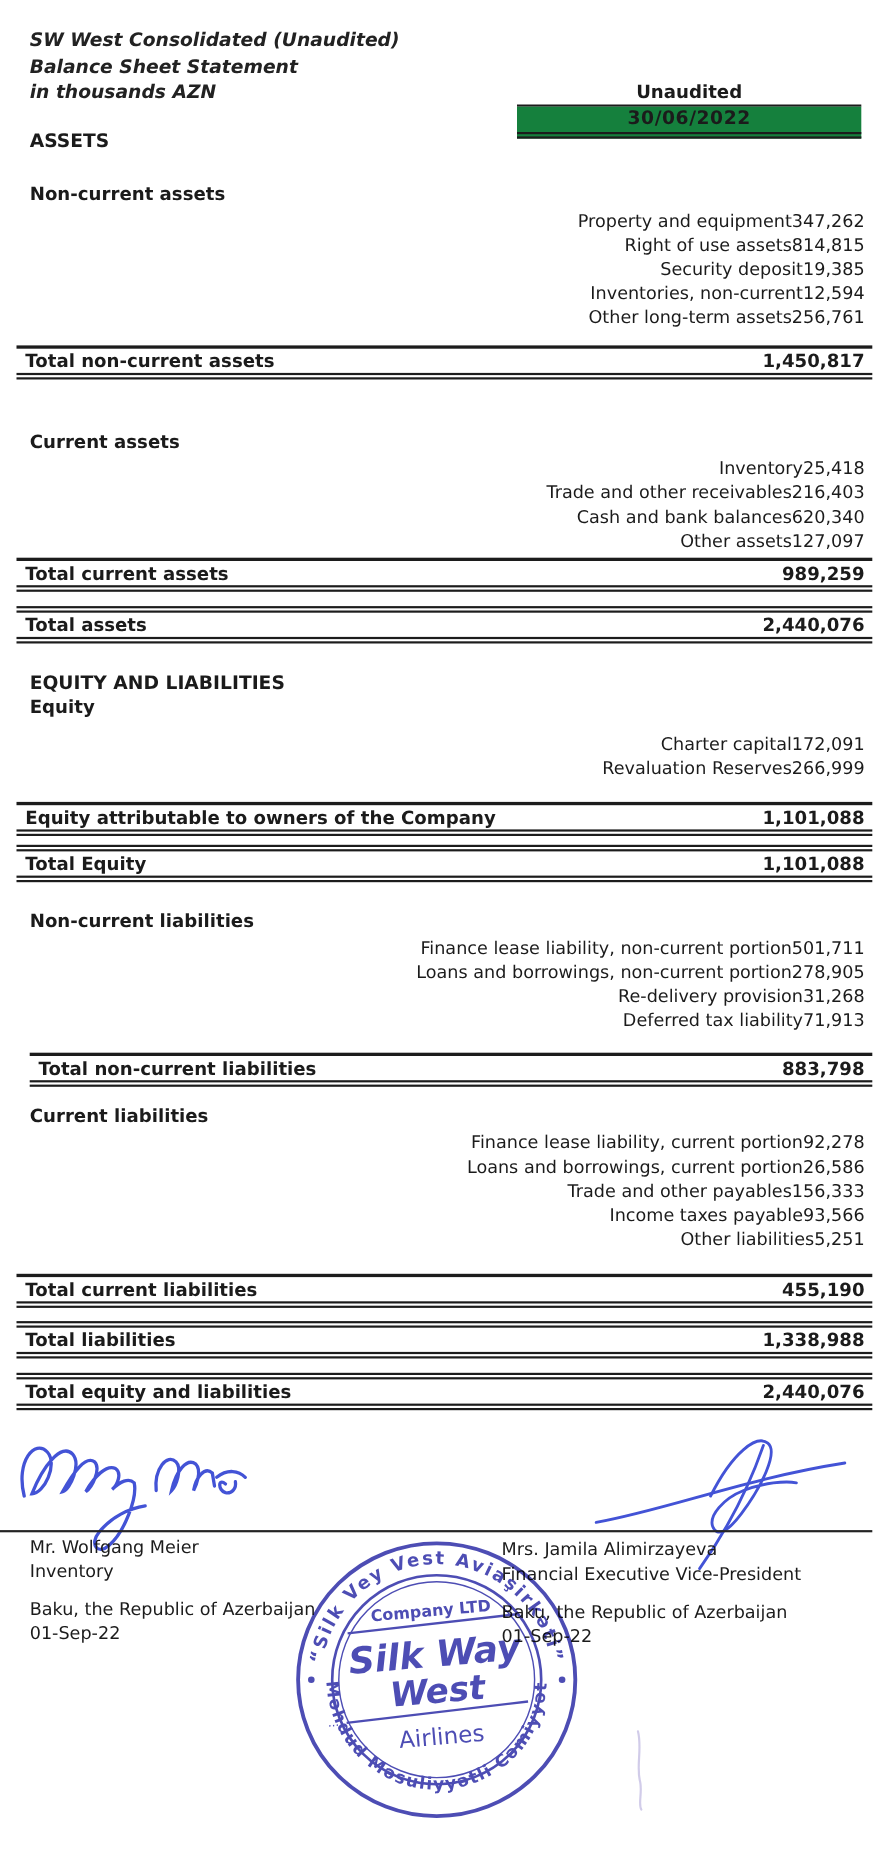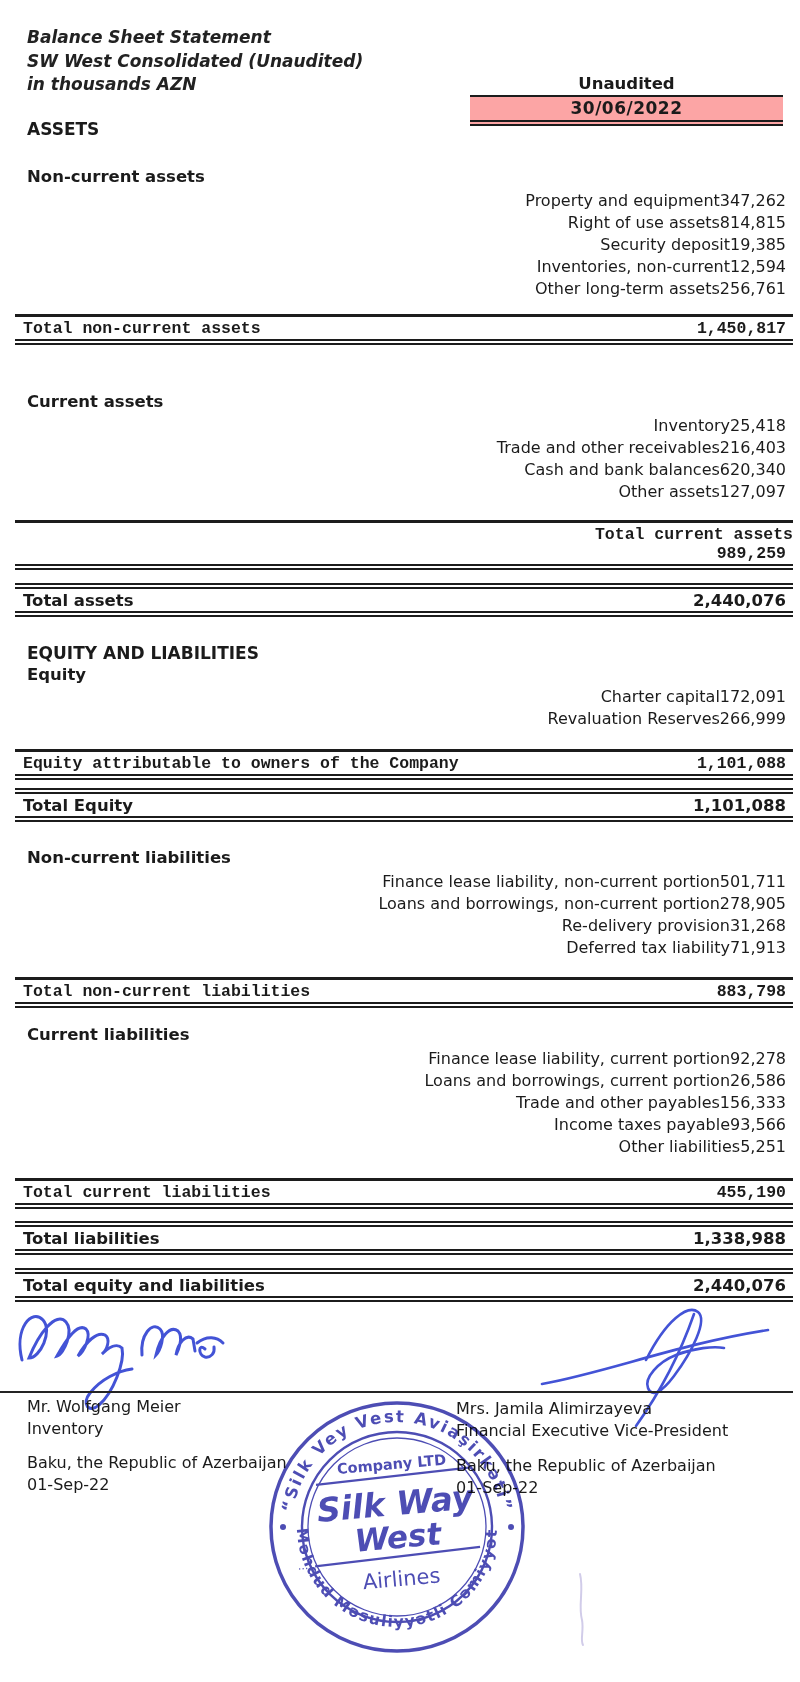--- a/index.html
+++ b/index.html
@@ -5,48 +5,48 @@
   html,body{margin:0;padding:0;background:#ffffff;}
   .sheet{
     position:relative;width:800px;height:1682px;background:#ffffff;
     font-family:"DejaVu Sans","Liberation Sans",sans-serif;color:#1b1b1b;overflow:hidden;
   }
   
   .title-block{position:absolute;left:27px;top:26px;font-weight:bold;font-style:italic;
     font-size:17px;line-height:23.5px;color:#222;}
   .date-block{position:absolute;left:470px;top:74px;width:313px;text-align:center;}
   .date-status{font-size:16.5px;font-weight:bold;padding-bottom:2px;border-bottom:2.5px solid #1c1c1c;}
-  .date-cell{background:#fca5a5;font-size:17px;font-weight:bold;letter-spacing:.5px;
+  .date-cell{background:#15803d;font-size:17px;font-weight:bold;letter-spacing:.5px;
     height:23px;line-height:23px;border-bottom:6px double #1c1c1c;}
   
   .content{position:absolute;left:15px;top:0;width:778px;}
   .h-main{margin:118px 0 0 12px;font-size:17px;font-weight:bold;height:22px;line-height:22px;}
   .h-sec{margin-left:12px;font-size:16.5px;font-weight:bold;height:22px;line-height:22px;}
   .li-row{display:flex;justify-content:flex-end;height:22px;line-height:22px;font-size:16px;}
   .li-row .lab{padding-left:12px;}
   .li-row .num{padding-right:7px;}
-  .t-row{display:flex;justify-content:space-between;align-items:flex-end;
+  .t-row{display:flex;justify-content:space-between;align-items:center;
     border-top:3px solid #1c1c1c;border-bottom:6px double #1c1c1c;
-    padding:2px 0 1px 0;font-size:16.5px;font-weight:bold;line-height:19px;font-family:Liberation Mono, monospace;}
+    padding:2px 0 1px 0;font-size:16.5px;font-weight:bold;line-height:19px;}
   .g-row{display:flex;justify-content:space-between;align-items:flex-start;
     border-top:6px double #1c1c1c;border-bottom:6px double #1c1c1c;
     padding:2px 0 1px 0;font-size:16.5px;font-weight:bold;line-height:19px;}
   .t-row .lab,.g-row .lab{padding-left:8px;}
   .t-row .num,.g-row .num{padding-right:7px;}
   .mt-nca{margin-top:26px;} .rows{margin-top:2px;}
   .mt-t-nca{margin-top:14px;}
   .mt-ca{margin-top:46px;}
-  .mt-t-ca{margin-top:17px;flex-direction:column;}
+  .mt-t-ca{margin-top:4px;}
   .mt-ta{margin-top:13px;}
   .mt-el{margin-top:25px;}
-  .mt-rows-eq{margin-top:0;}
+  .mt-rows-eq{margin-top:12px;}
   .mt-attr{margin-top:19px;}
   .mt-teq{margin-top:8px;}
   .mt-ncl{margin-top:25px;}
-  .mt-t-ncl{margin-top:18px;}
+  .mt-t-ncl{margin-top:18px;margin-left:12px;}
   .mt-cl{margin-top:16px;}
   .mt-t-cl{margin-top:20px;}
   .mt-tl{margin-top:12px;}
   .mt-tel{margin-top:13px;}
   
   .rule{position:absolute;left:0;top:1391px;width:793px;height:2px;background:#242424;}
   .sig-name{position:absolute;font-size:16px;line-height:22px;}
   .sig-name-left{left:27px;top:1396px;}
   .sig-name-right{left:456px;top:1398px;}
   .place{position:absolute;font-size:16px;line-height:22px;}
@@ -57,22 +57,22 @@
   .sig-right{left:528px;top:1300px;}
   .stamp{position:absolute;left:266px;top:1400px;mix-blend-mode:multiply;opacity:.93;}
   .smudge{position:absolute;left:572px;top:1572px;opacity:.45;}
 </style>
 </head>
 <body>
 
 <div class="sheet">
 
   <div class="title-block">
+    <div>SW West Consolidated (Unaudited)</div>
     <div>Balance Sheet Statement</div>
-    <div>SW West Consolidated (Unaudited)</div>
     <div>in thousands AZN</div>
   </div>
 
   <div class="date-block">
     <div class="date-status">Unaudited</div>
     <div class="date-cell">30/06/2022</div>
   </div>
 
   <div class="content">
 

